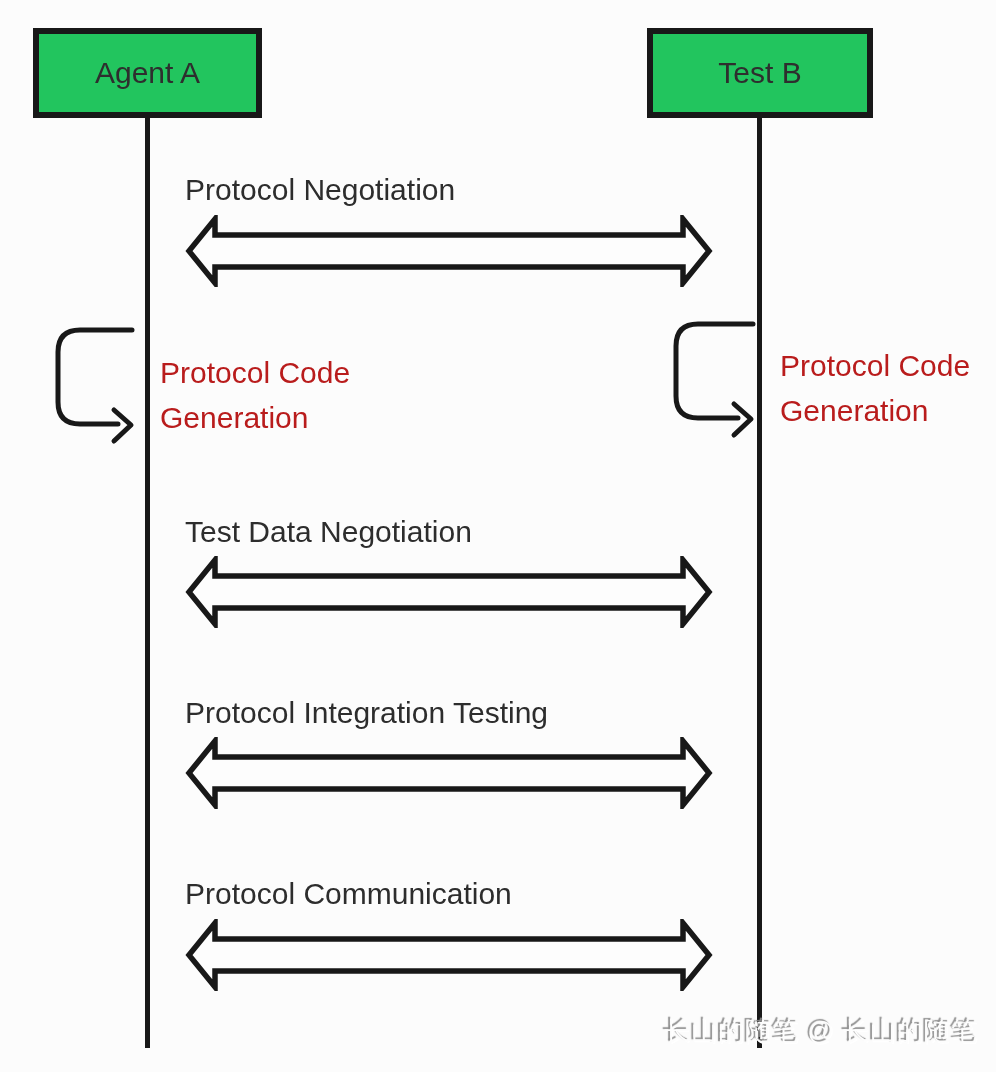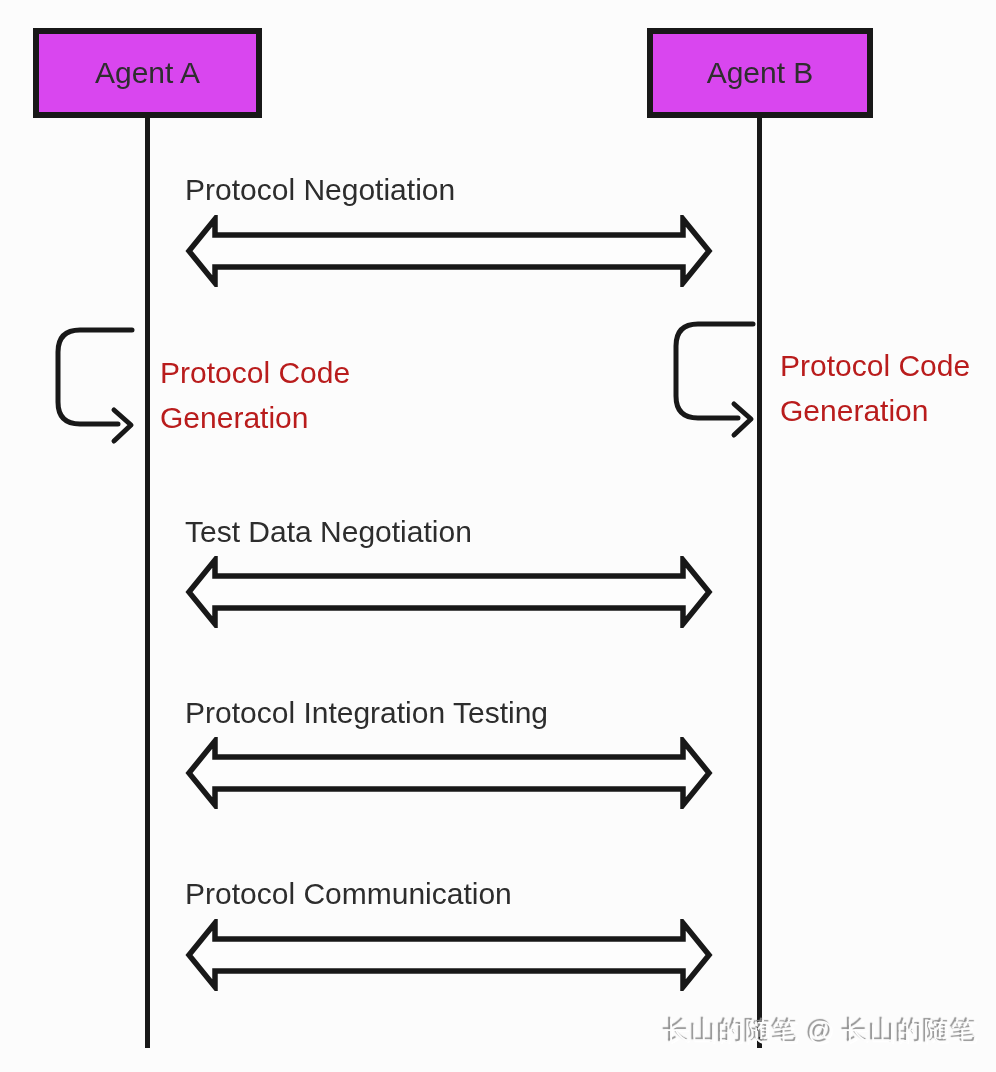--- a/index.html
+++ b/index.html
@@ -14,21 +14,21 @@
     height: 1072px;
     background: #fcfcfc;
     overflow: hidden;
   }
   .actor-box {
     position: absolute;
     top: 28px;
     height: 90px;
     border: 6px solid #181818;
     box-sizing: border-box;
-    background: #d946ef;
+    background: #22c55e;
     display: flex;
     align-items: center;
     justify-content: center;
     font-size: 30px;
     color: #2e2e2e;
   }
   .actor-a { left: 33px;  width: 229px; }
   .actor-b { left: 647px; width: 226px; }
   .lifeline {
     position: absolute;
@@ -93,21 +93,21 @@
 </style>
 </head>
 <body>
 
 <div class="stage">
 
   <div class="actor-box actor-a">
     <span>Agent A</span>
   </div>
   <div class="actor-box actor-b">
-    <span>Agent B</span>
+    <span>Test B</span>
   </div>
 
   <div class="lifeline lifeline-a"></div>
   <div class="lifeline lifeline-b"></div>
 
   <div class="msg-label msg-label-1">Protocol Negotiation</div>
   <svg class="msg-arrow msg-arrow-1" viewBox="0 0 528 72">
     <path d="M 4 36 L 30 4 L 30 20 L 498 20 L 498 4 L 524 36 L 498 68 L 498 52 L 30 52 L 30 68 Z" fill="#fdfdfd" stroke="#181818" stroke-width="5.5" stroke-linejoin="miter"></path>
   </svg>
 

